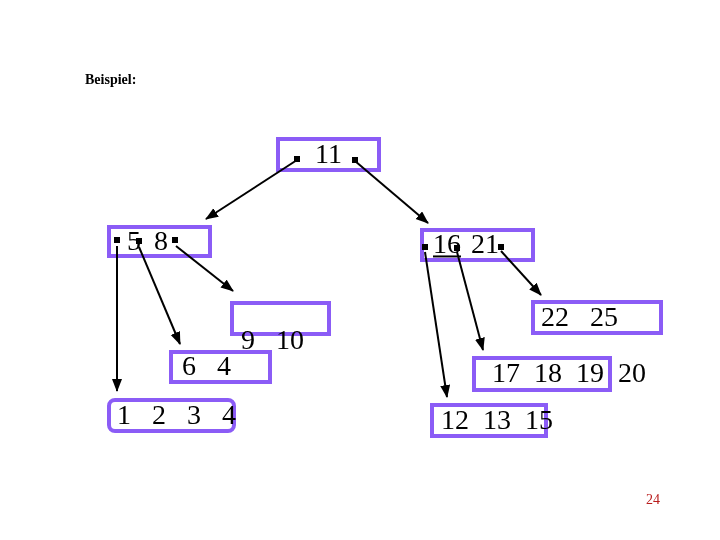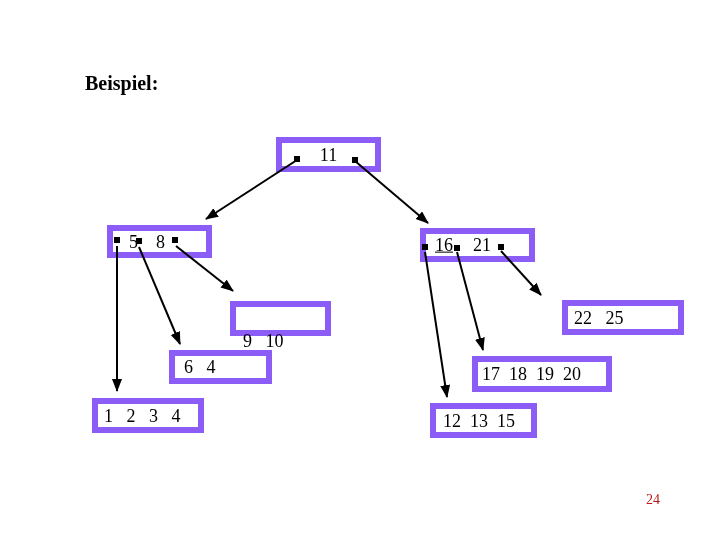--- a/index.html
+++ b/index.html
@@ -13,30 +13,30 @@
     height: 540px;
     background: #ffffff;
     font-family: "Liberation Serif", "DejaVu Serif", serif;
     color: #000000;
     overflow: hidden;
   }
   #slide-title {
     position: absolute;
     left: 85px;
     top: 72px;
-    font-size: 20px;
+    font-size: 14px;
     font-weight: bold;
     color: #000000;
   }
   .node-box {
     position: absolute;
-    border: 6px solid #8b5cf6;
+    border: 4px solid #8b5cf6;
     box-sizing: border-box;
     background: #ffffff;
-    font-size: 18px;
+    font-size: 28px;
     line-height: 1;
   }
   .node-box .keys {
     position: absolute;
     top: 50%;
     transform: translateY(-52%);
     white-space: pre;
   }
   .keys-center {
     position: absolute;
@@ -92,33 +92,33 @@
   </div>
 
   <div class="node-box" style="left:230px; top:301px; width:101px; height:35px;">
     <span class="keys" style="left:7px;margin-top:22px;">9   10</span>
   </div>
 
   <div class="node-box" style="left:169px; top:350px; width:103px; height:34px;">
     <span class="keys" style="left:9px;">6   4</span>
   </div>
 
-  <div class="node-box" style="left:92px; top:398px; width:112px; height:35px;">
+  <div class="node-box" style="left:107px; top:398px; width:129px; height:35px;border-radius:8px;">
     <span class="keys" style="left:6px;">1   2   3   4</span>
   </div>
 
-  <div class="node-box" style="left:562px; top:300px; width:122px; height:35px;font-family:Liberation Serif, serif;">
+  <div class="node-box" style="left:531px; top:300px; width:132px; height:35px;font-family:Liberation Serif, serif;">
     <span class="keys" style="left:6px;">22   25</span>
   </div>
 
   <div class="node-box" style="left:472px; top:356px; width:140px; height:36px;">
-    <span class="keys" style="left:4px;">17  18  19  20</span>
+    <span class="keys" style="left:16px;">17  18  19  20</span>
   </div>
 
-  <div class="node-box" style="left:430px; top:403px; width:107px; height:35px;">
+  <div class="node-box" style="left:430px; top:403px; width:118px; height:35px;">
     <span class="keys" style="left:7px;">12  13  15</span>
   </div>
 
   <svg id="edges-overlay" viewBox="0 0 720 540" xmlns="http://www.w3.org/2000/svg">
     <defs>
       <marker id="arrowhead" markerUnits="userSpaceOnUse" markerWidth="16" markerHeight="12" refX="12" refY="5" orient="auto">
         <path d="M0,0 L13,5 L0,10 Z" fill="#000000"></path>
       </marker>
     </defs>
 

